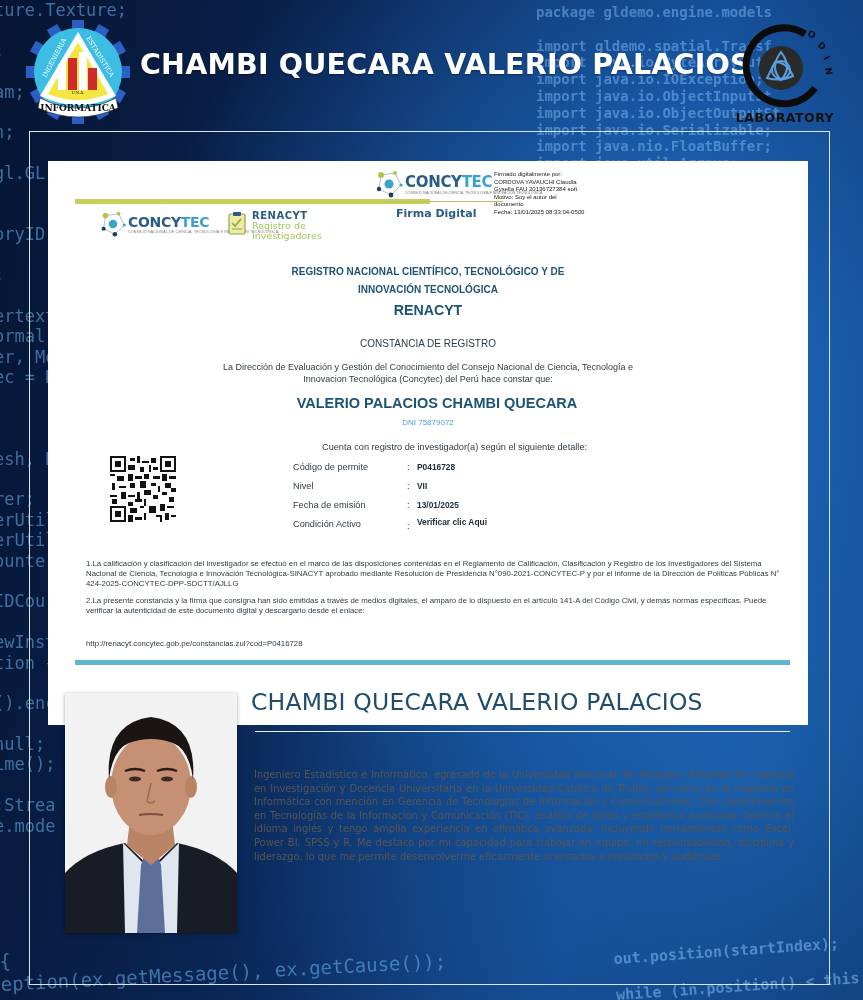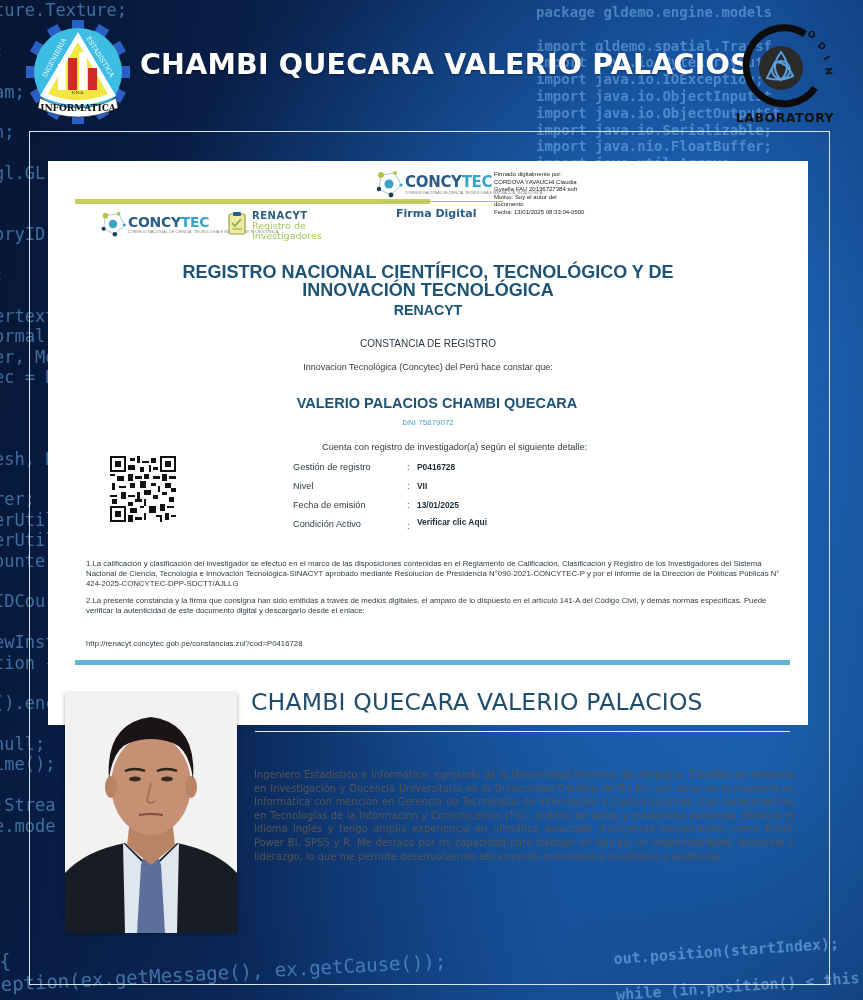--- a/index.html
+++ b/index.html
@@ -51,21 +51,21 @@
   .renacyt-text .r2, .renacyt-text .r3 { font-family: "DejaVu Sans", sans-serif; color: #9fc65a; font-size: 9.5px; }
 
   .sig-logo { position: absolute; left: 325px; top: 8px; display: flex; align-items: center; }
   .sig-logo .word { font-family: "DejaVu Sans", sans-serif; font-weight: bold; color: #2a5c86; font-size: 15px; letter-spacing: -0.3px; }
   .sig-logo .word span { color: #3aa3c9; }
   .sig-logo .tiny { font-size: 3.6px; color: #777; }
   .sig-label { position: absolute; left: 348px; top: 46px; font-family: "DejaVu Sans", sans-serif; font-weight: bold; color: #2a5c86; font-size: 11px; }
   .sig-text { position: absolute; left: 446px; top: 10px; font-size: 6px; line-height: 1.25; color: #222; width: 110px; }
 
   .cert-title { position: absolute; left: 0; width: 760px; text-align: center; color: #1d5375; font-weight: bold; }
-  .t1 { top: 102px; font-size: 18px; line-height: 18px; }
+  .t1 { top: 102px; font-size: 10px; line-height: 18px; }
   .t2 { top: 141px; font-size: 14.2px; }
   .t3 { top: 177px; font-size: 10px; font-weight: normal; color: #2b3a44; }
   .intro { position: absolute; left: 0; top: 200px; width: 760px; text-align: center; font-size: 9px; line-height: 12px; color: #2e3b43; }
   .person { position: absolute; left: 9px; top: 234px; width: 760px; text-align: center; font-size: 14.5px; font-weight: bold; color: #1d5375; }
   .dni { position: absolute; left: 0; top: 257px; width: 760px; text-align: center; font-size: 8px; color: #4e9fc9; }
   .qr { position: absolute; left: 62px; top: 295px; width: 66px; height: 66px; }
   .detail-intro { position: absolute; left: 240px; top: 281px; font-size: 9.2px; color: #2e3b43; margin-left: 34px; }
   .detail-rows { position: absolute; left: 245px; top: 296px; }
   .detail-row { display: flex; font-size: 9.2px; height: 19px; align-items: center; }
   .detail-row .lbl { width: 114px; color: #2e3b43; }
@@ -255,20 +255,21 @@
   </div>
 
   <div class="cert-title t1">
     <div>REGISTRO NACIONAL CIENTÍFICO, TECNOLÓGICO Y DE</div>
     <div>INNOVACIÓN TECNOLÓGICA</div>
   </div>
   <div class="cert-title t2">RENACYT</div>
   <div class="cert-title t3">CONSTANCIA DE REGISTRO</div>
 
   <div class="intro">
+    <div>La Dirección de Evaluación y Gestión del Conocimiento del Consejo Nacional de Ciencia, Tecnología e</div>
     <div>Innovacion Tecnológica (Concytec) del Perú hace constar que:</div>
   </div>
 
   <div class="person">VALERIO PALACIOS CHAMBI QUECARA</div>
   <div class="dni">DNI  75879072</div>
 
   <svg class="qr" viewBox="0 0 29 29" shape-rendering="crispEdges">
     <rect width="29" height="29" fill="#fff"></rect>
     <g fill="#111">
       <rect x="0" y="0" width="7" height="7"></rect>
@@ -327,21 +328,21 @@
       <rect x="20" y="26" width="3" height="1"></rect>
         <rect x="24" y="25" width="2" height="3"></rect>
         <rect x="27" y="26" width="2" height="1"></rect>
         <rect x="22" y="27" width="1" height="2"></rect>
     </g>
   </svg>
 
   <div class="detail-intro">Cuenta con registro de investigador(a) según el siguiente detalle:</div>
   <div class="detail-rows">
     <div class="detail-row">
-      <span class="lbl">Gestión de registro</span>
+      <span class="lbl">Código de permite</span>
       <span class="sep">:</span>
       <span class="val">P0416728</span>
     </div>
     <div class="detail-row">
       <span class="lbl">Nivel</span>
       <span class="sep">:</span>
       <span class="val">VII</span>
     </div>
     <div class="detail-row">
       <span class="lbl">Fecha de emisión</span>

